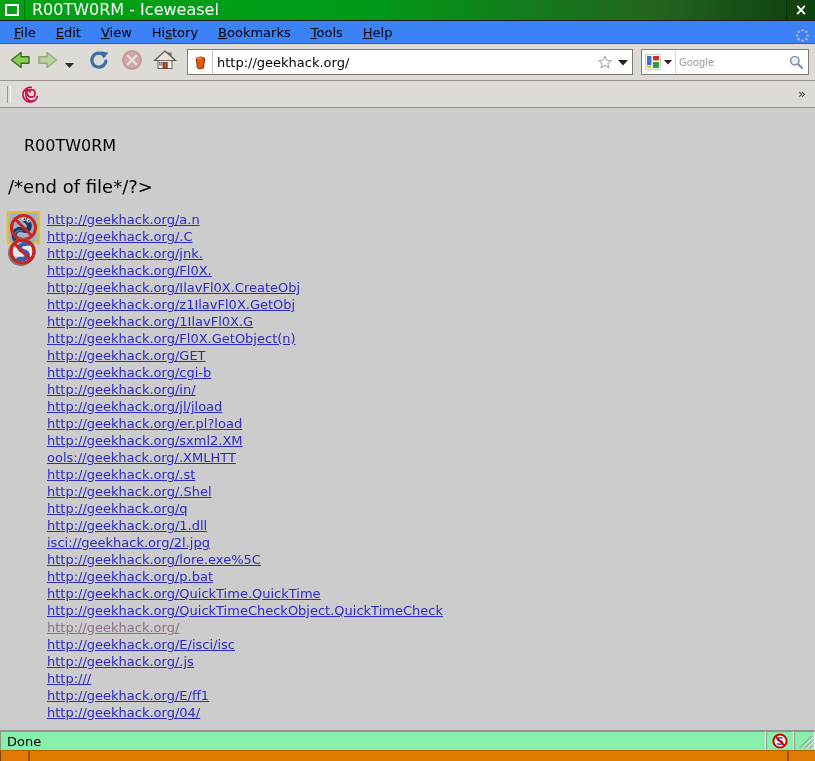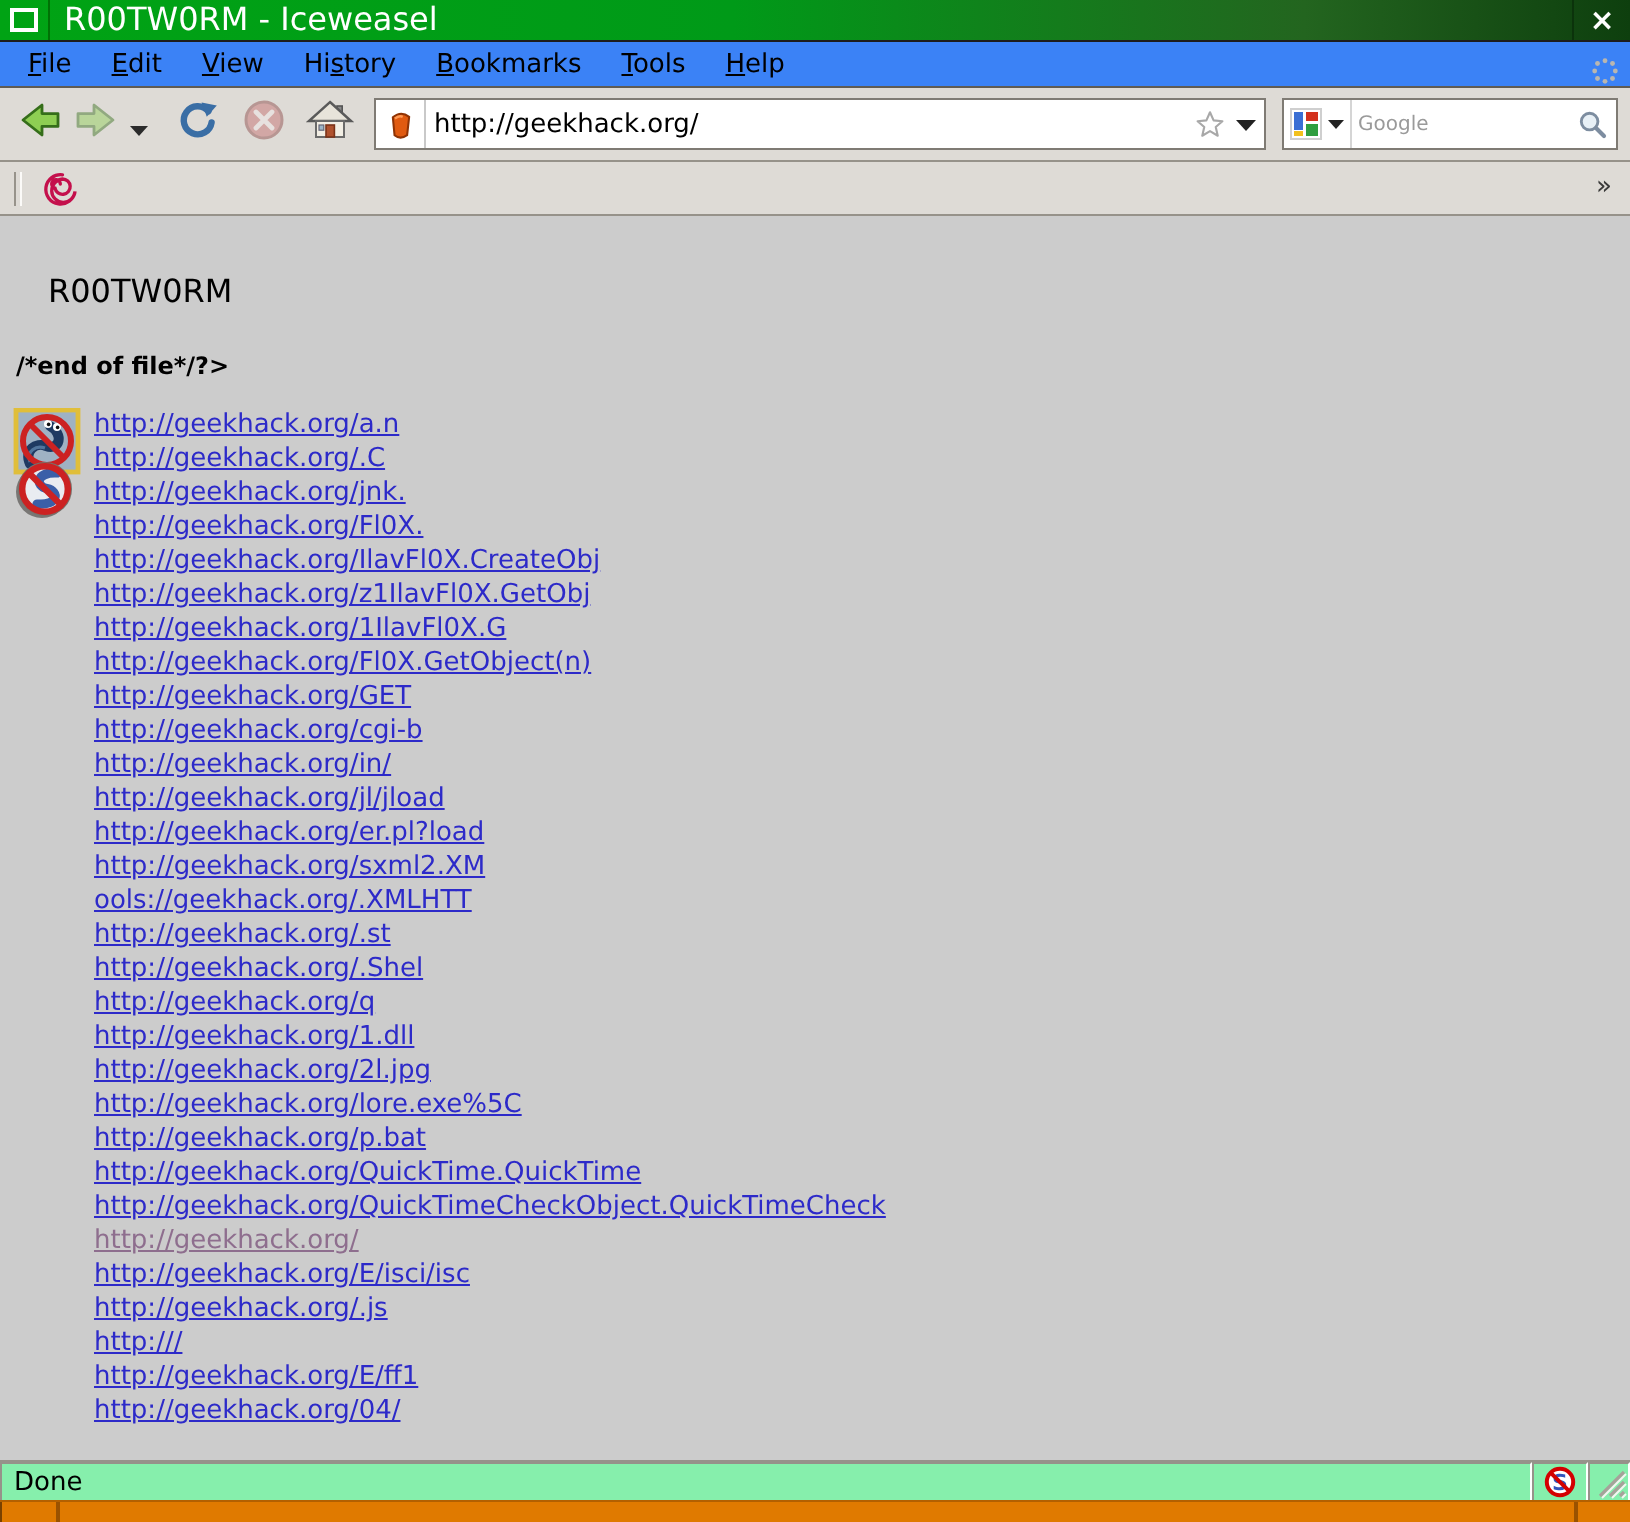--- a/index.html
+++ b/index.html
@@ -60,21 +60,21 @@
   
   .bookmarksbar{
     height:26px;background:#dedbd6;border-bottom:1px solid #96928a;
     display:flex;align-items:center;padding:0 7px;
   }
   .grip{width:2px;height:17px;border-left:1px solid #97938b;border-right:1px solid #fbfaf8;margin-right:9px;}
   .chevron{margin-left:auto;color:#3a3a3a;font-size:13px;line-height:24px;padding:0 2px;}
   
   .content{height:623px;background:#cccccc;padding:12px 8px 0 8px;box-sizing:border-box;color:#000;}
   .page-title{font-size:16px;font-weight:normal;margin:16px;}
-  .eof-line{font-size:12px;font-weight:bold;margin-top:21px;}
+  .eof-line{font-size:18px;font-weight:normal;margin-top:21px;}
   .links-area{position:relative;margin-top:14px;padding-left:39px;}
   .page-logo{position:absolute;left:-3px;top:0;width:40px;height:56px;}
   .links a{display:block;font-size:13px;line-height:17px;color:#2d2ac9;
     text-decoration:underline;white-space:nowrap;cursor:pointer;}
   .links a.visited{color:#8e6e8e;}
   
   .statusbar{
     position:absolute;left:0;right:0;bottom:10px;height:20px;background:#86efac;
     border-top:1px solid #96928a;display:flex;align-items:stretch;font-size:13px;color:#000;
   }
@@ -275,21 +275,21 @@
         <a>http://geekhack.org/cgi-b</a>
         <a>http://geekhack.org/in/</a>
         <a>http://geekhack.org/jl/jload</a>
         <a>http://geekhack.org/er.pl?load</a>
         <a>http://geekhack.org/sxml2.XM</a>
         <a>ools://geekhack.org/.XMLHTT</a>
         <a>http://geekhack.org/.st</a>
         <a>http://geekhack.org/.Shel</a>
         <a>http://geekhack.org/q</a>
         <a>http://geekhack.org/1.dll</a>
-        <a>http://geekhack.org/2l.jpg</a>
+        <a>isci://geekhack.org/2l.jpg</a>
         <a>http://geekhack.org/lore.exe%5C</a>
         <a>http://geekhack.org/p.bat</a>
         <a>http://geekhack.org/QuickTime.QuickTime</a>
         <a>http://geekhack.org/QuickTimeCheckObject.QuickTimeCheck</a>
         <a class="visited">http://geekhack.org/</a>
         <a>http://geekhack.org/E/isci/isc</a>
         <a>http://geekhack.org/.js</a>
         <a>http:///</a>
         <a>http://geekhack.org/E/ff1</a>
         <a>http://geekhack.org/04/</a>

